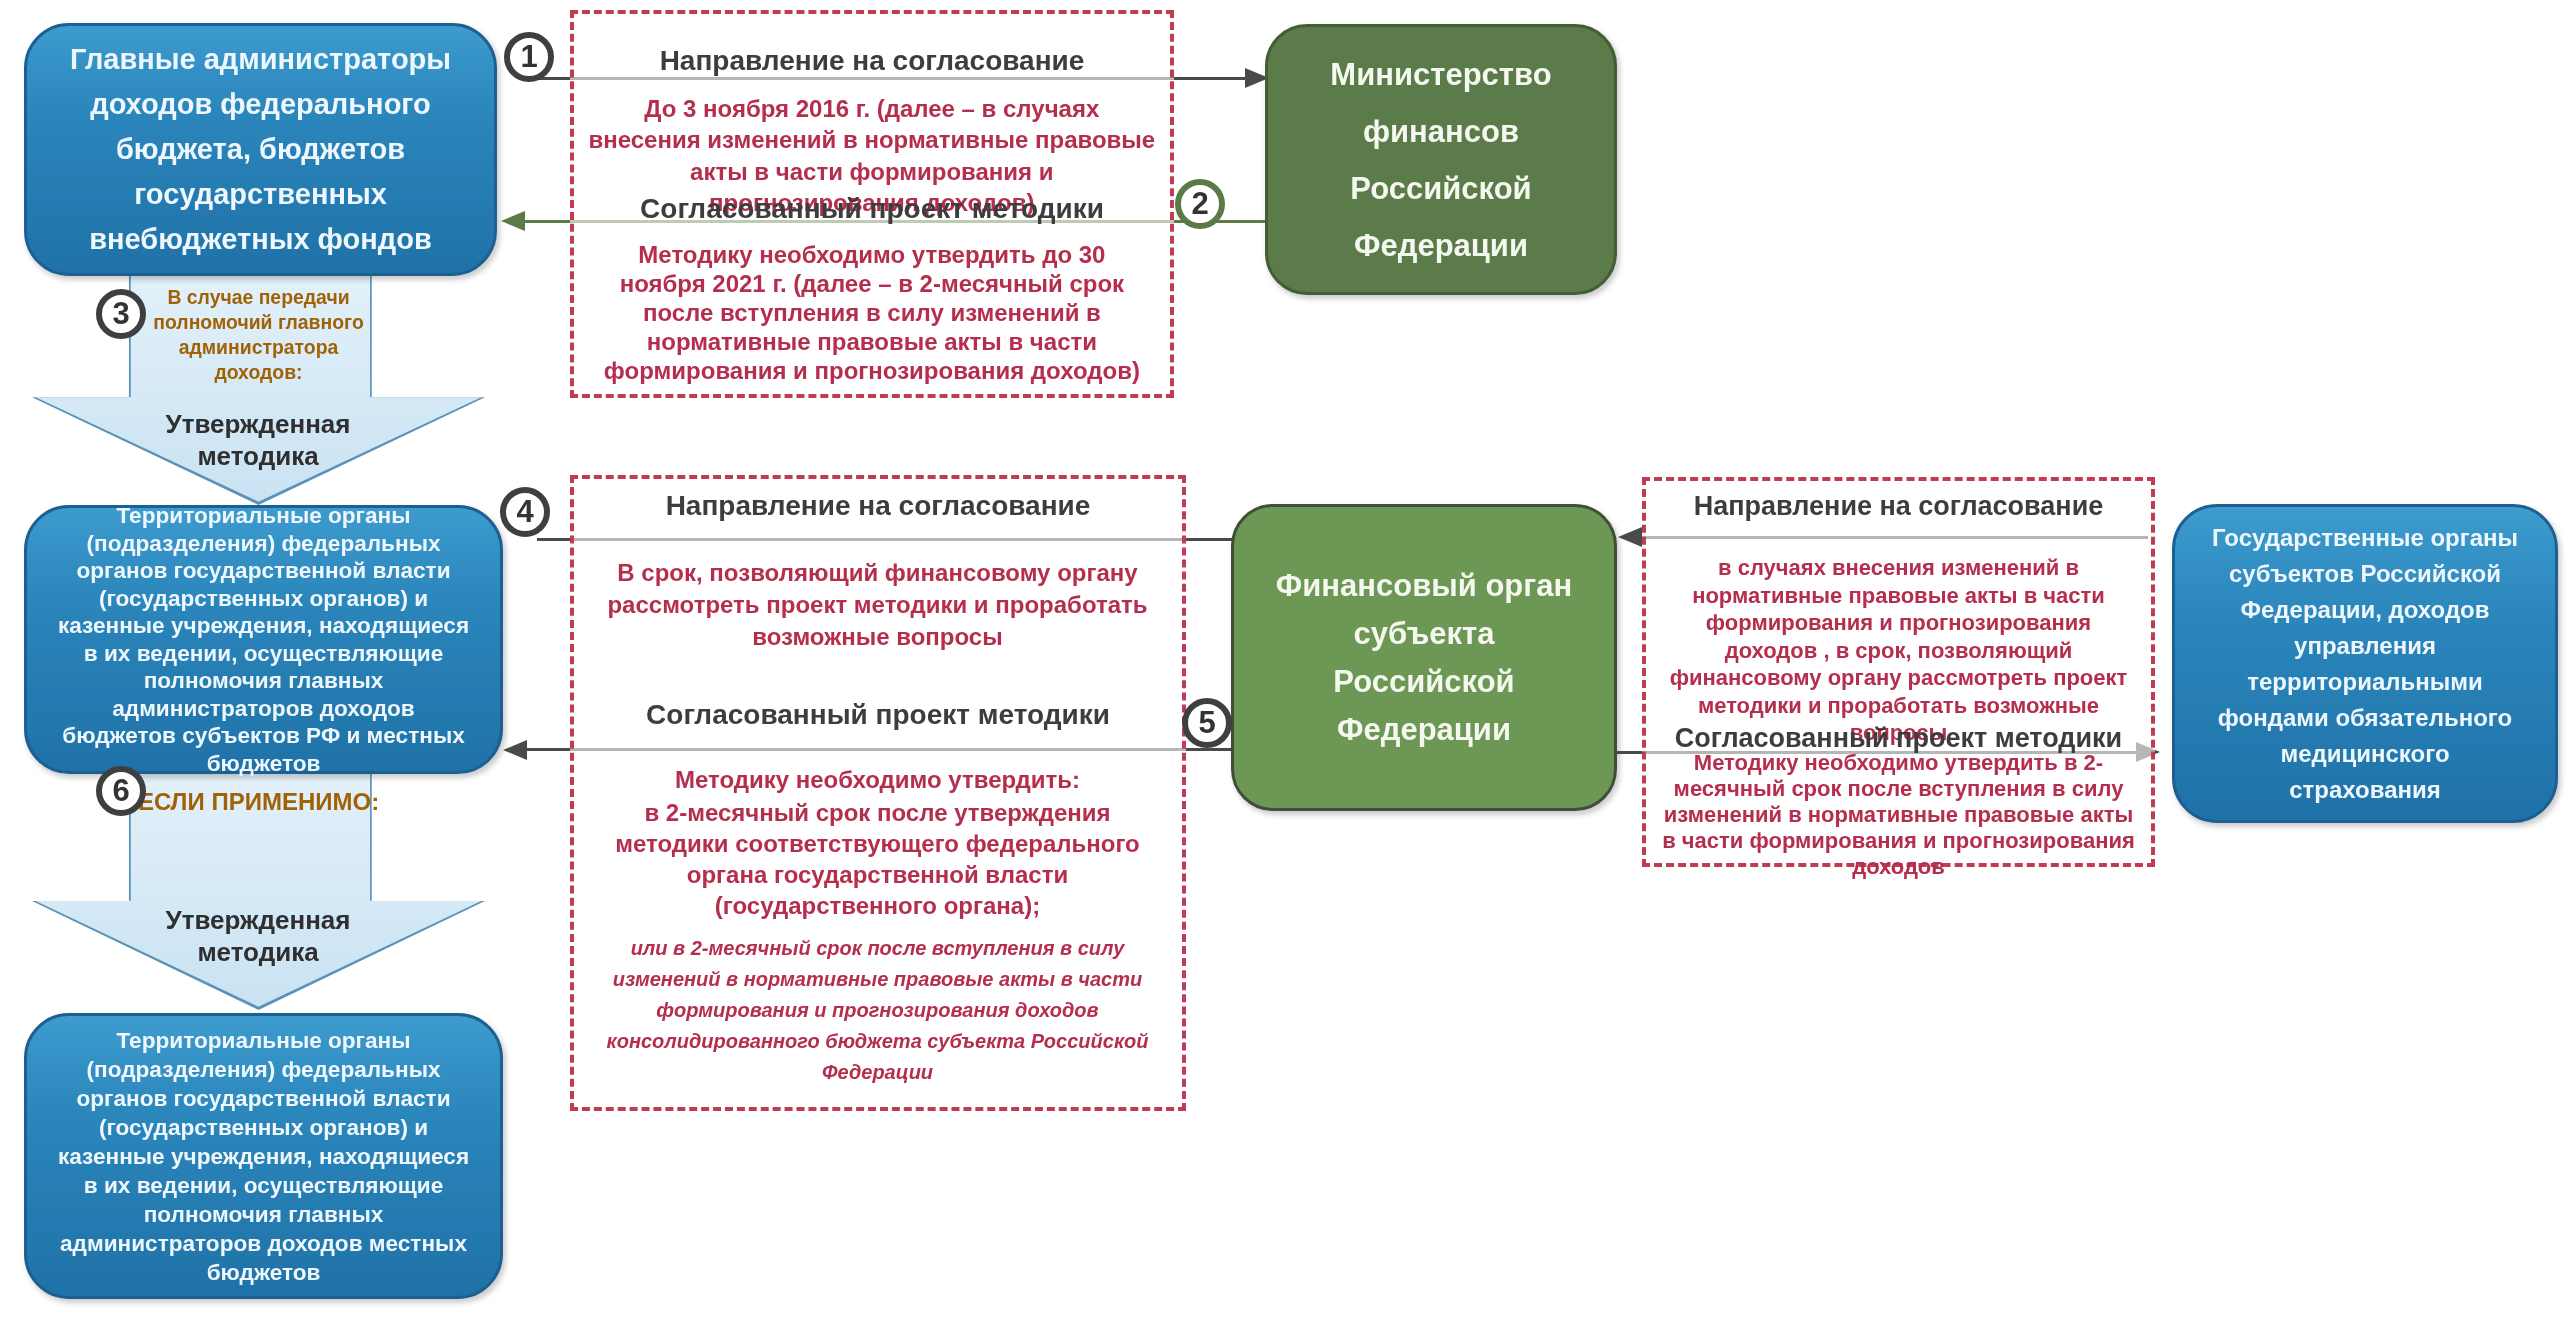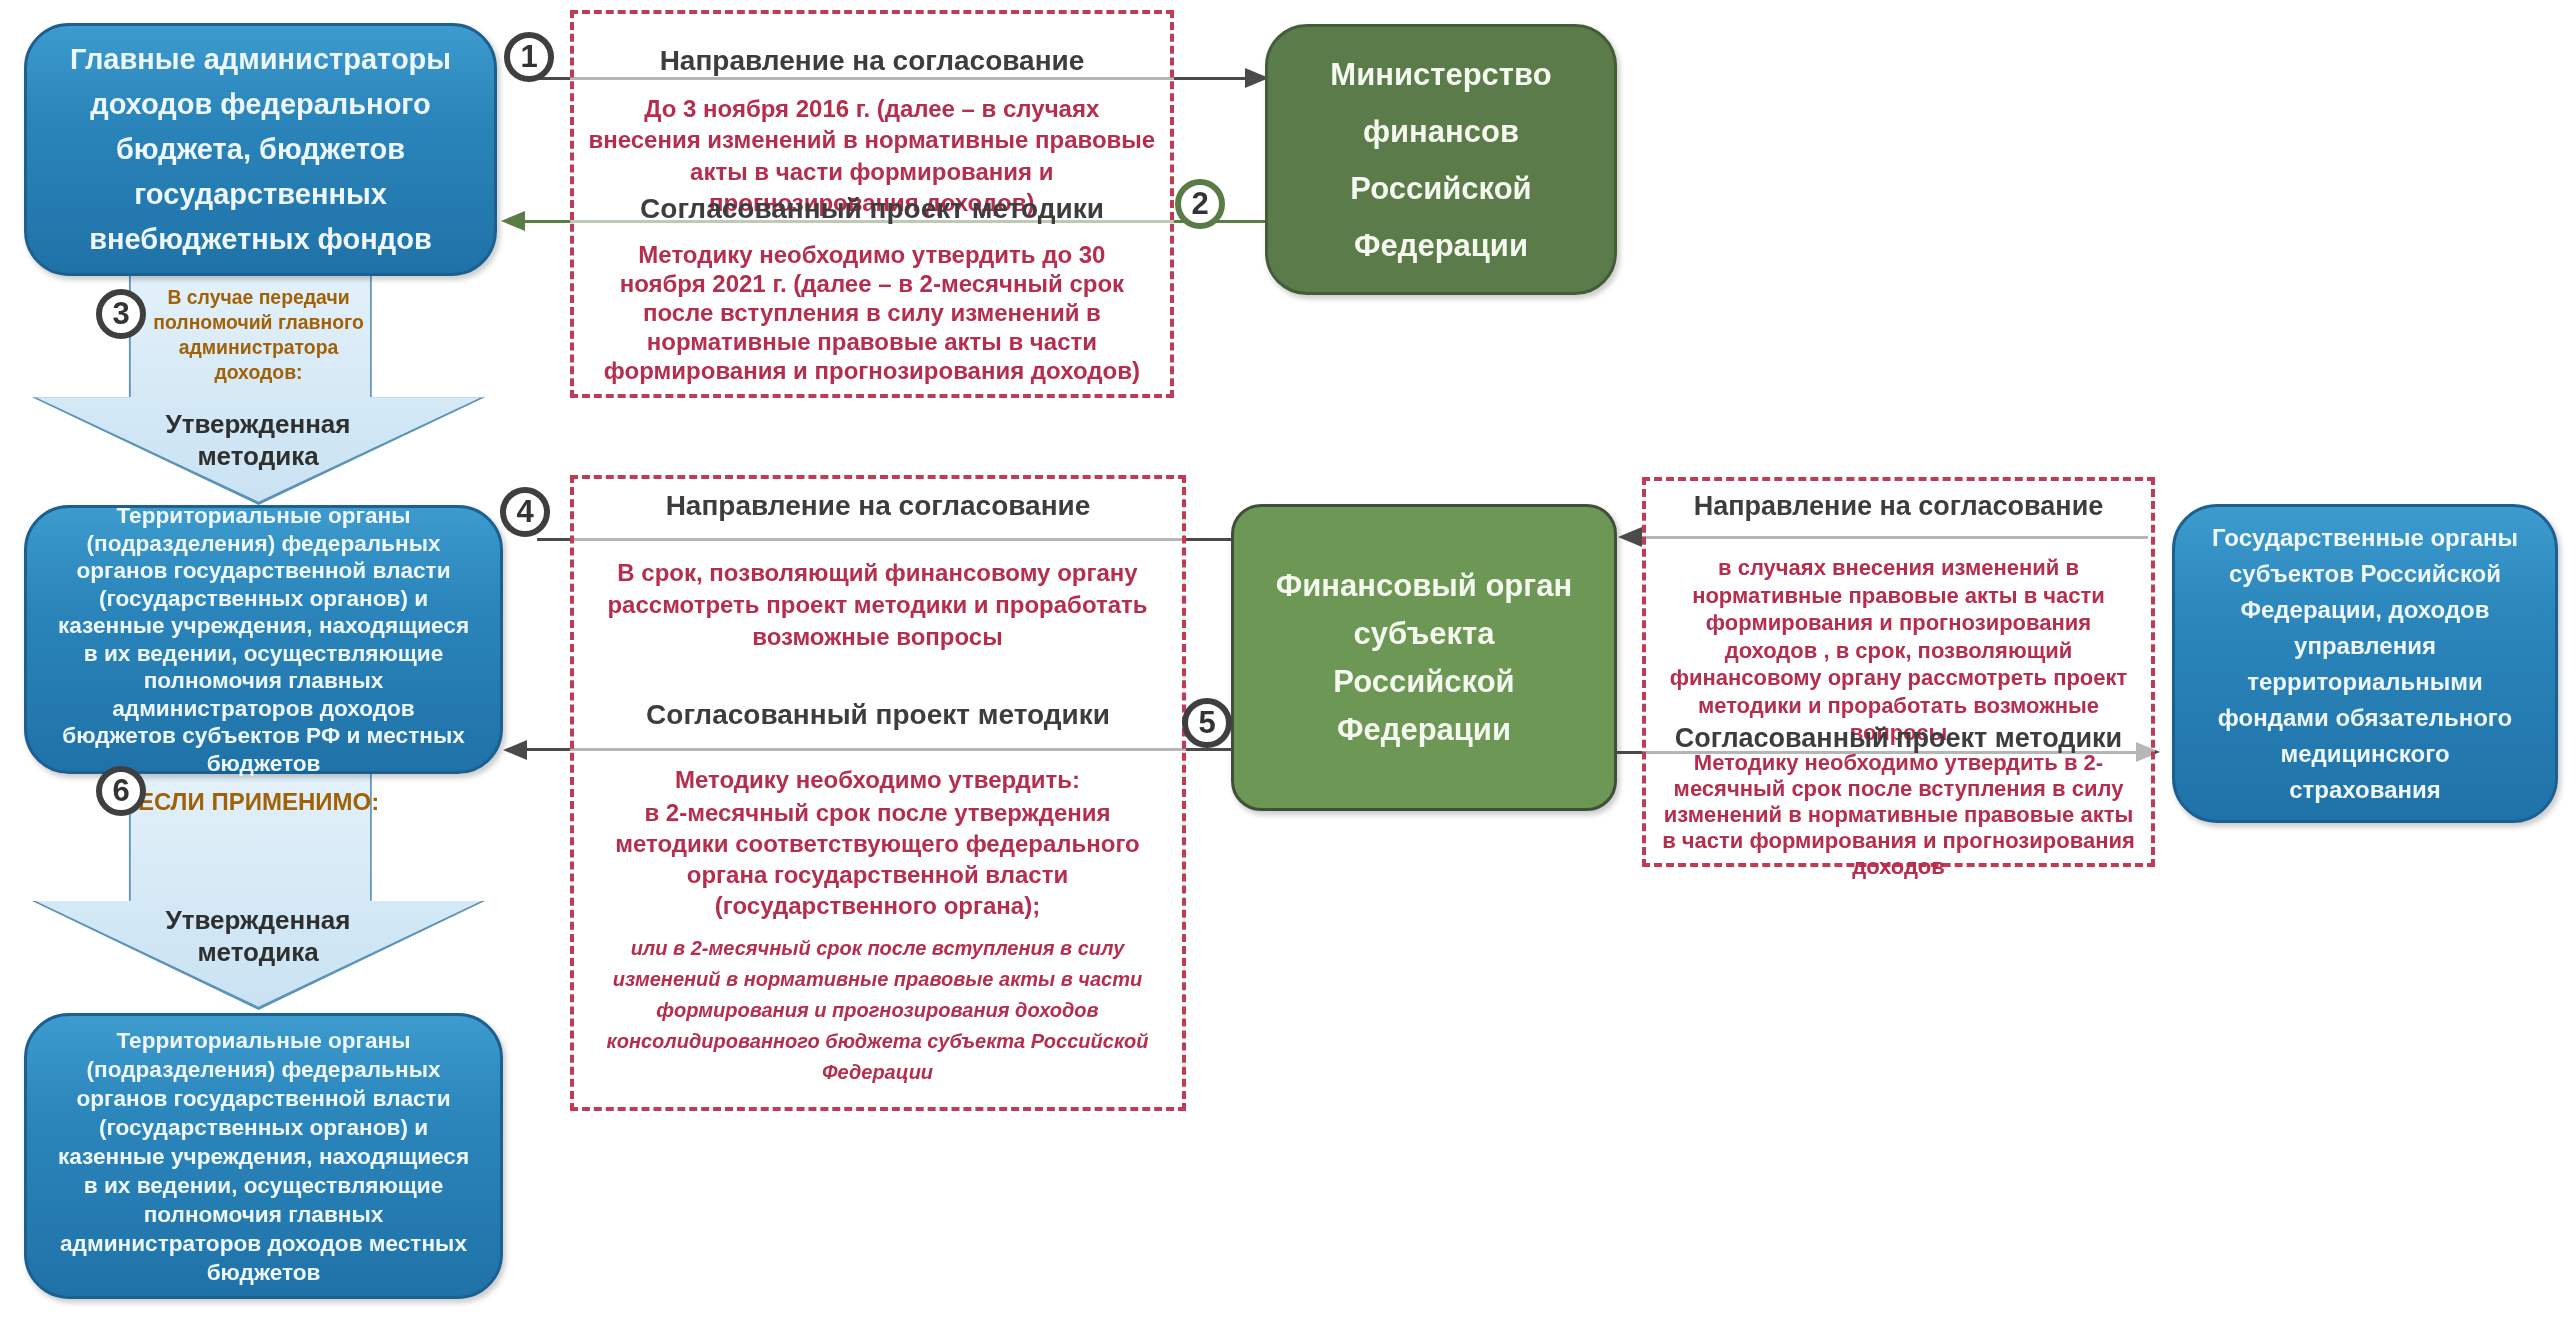--- a/index.html
+++ b/index.html
@@ -99,21 +99,21 @@
   </div>
 
   <div class="org-green abs" style="left:1265px;top:24px;width:346px;height:265px;font-size:31px;line-height:57px;">
     <div class="boxtext">Министерство финансов Российской Федерации</div>
   </div>
 
   <div class="org-blue abs" style="left:24px;top:505px;width:473px;height:263px;font-size:22.6px;line-height:27.5px;">
     <div class="boxtext">Территориальные органы (подразделения) федеральных органов государственной власти (государственных органов) и казенные учреждения, находящиеся в их ведении, осуществляющие полномочия главных администраторов доходов бюджетов субъектов РФ и местных бюджетов</div>
   </div>
 
-  <div class="org-green light abs" style="left:1231px;top:504px;width:380px;height:301px;font-size:31px;line-height:48px;border-radius:30px;">
+  <div class="org-green light abs" style="left:1231px;top:504px;width:380px;height:301px;font-size:31px;line-height:48px;">
     <div class="boxtext">Финансовый орган субъекта Российской Федерации</div>
   </div>
 
   <div class="org-blue abs" style="left:2172px;top:504px;width:380px;height:313px;font-size:24px;line-height:36px;">
     <div class="boxtext">Государственные органы субъектов Российской Федерации, доходов управления территориальными фондами обязательного медицинского страхования</div>
   </div>
 
   <div class="org-blue abs" style="left:24px;top:1013px;width:473px;height:280px;font-size:22.6px;line-height:29px;">
     <div class="boxtext">Территориальные органы (подразделения) федеральных органов государственной власти (государственных органов) и казенные учреждения, находящиеся в их ведении, осуществляющие полномочия главных администраторов доходов местных бюджетов</div>
   </div>

